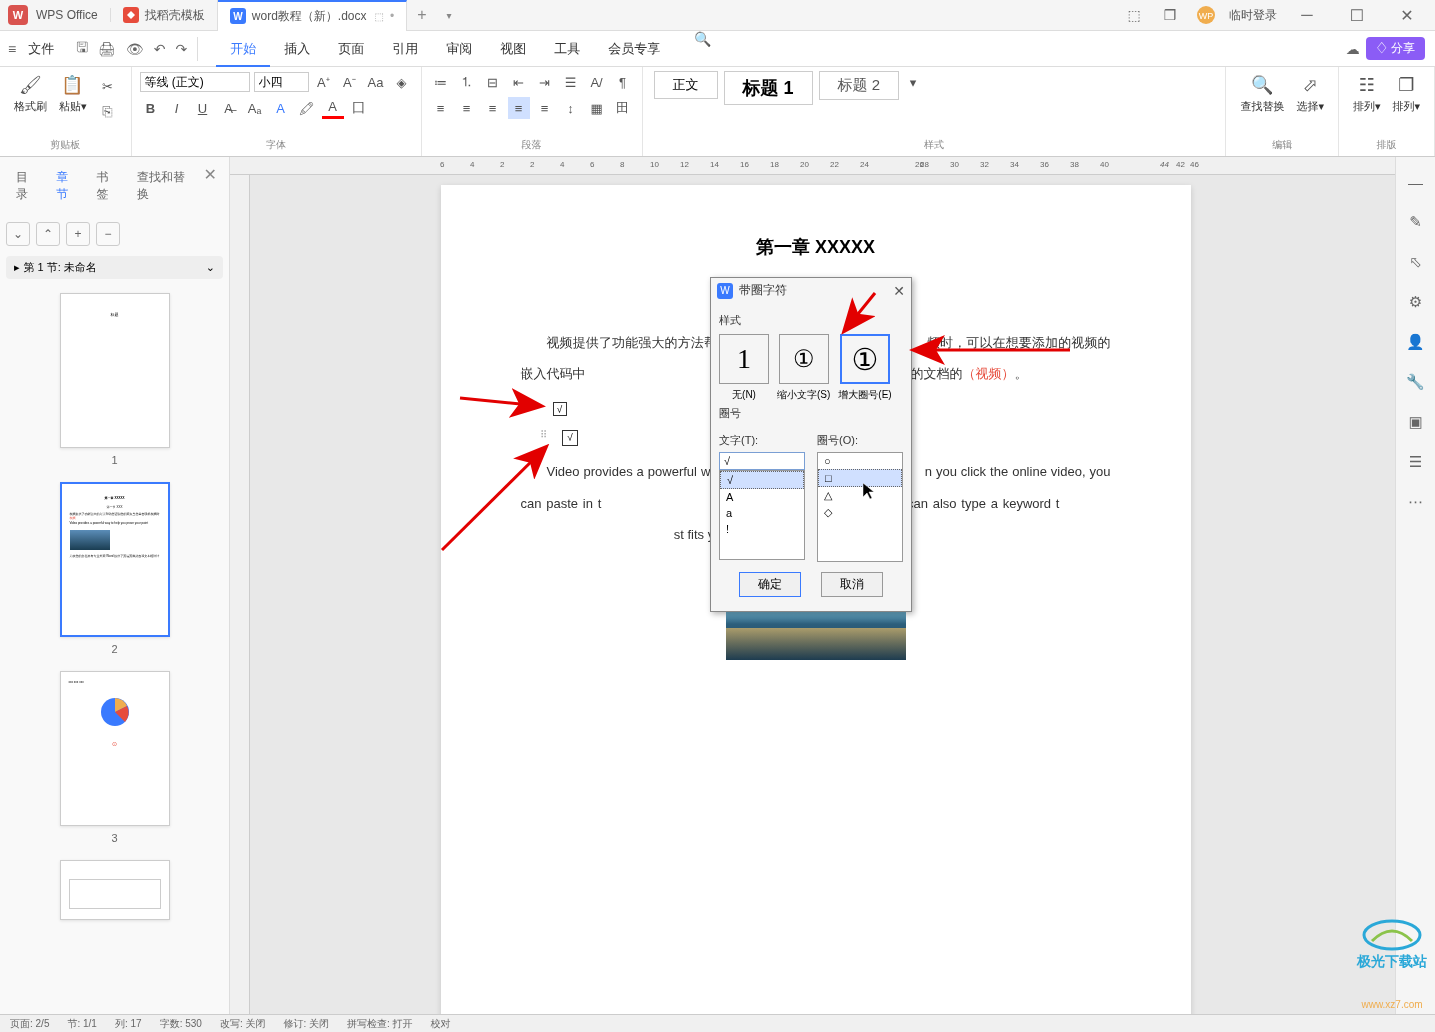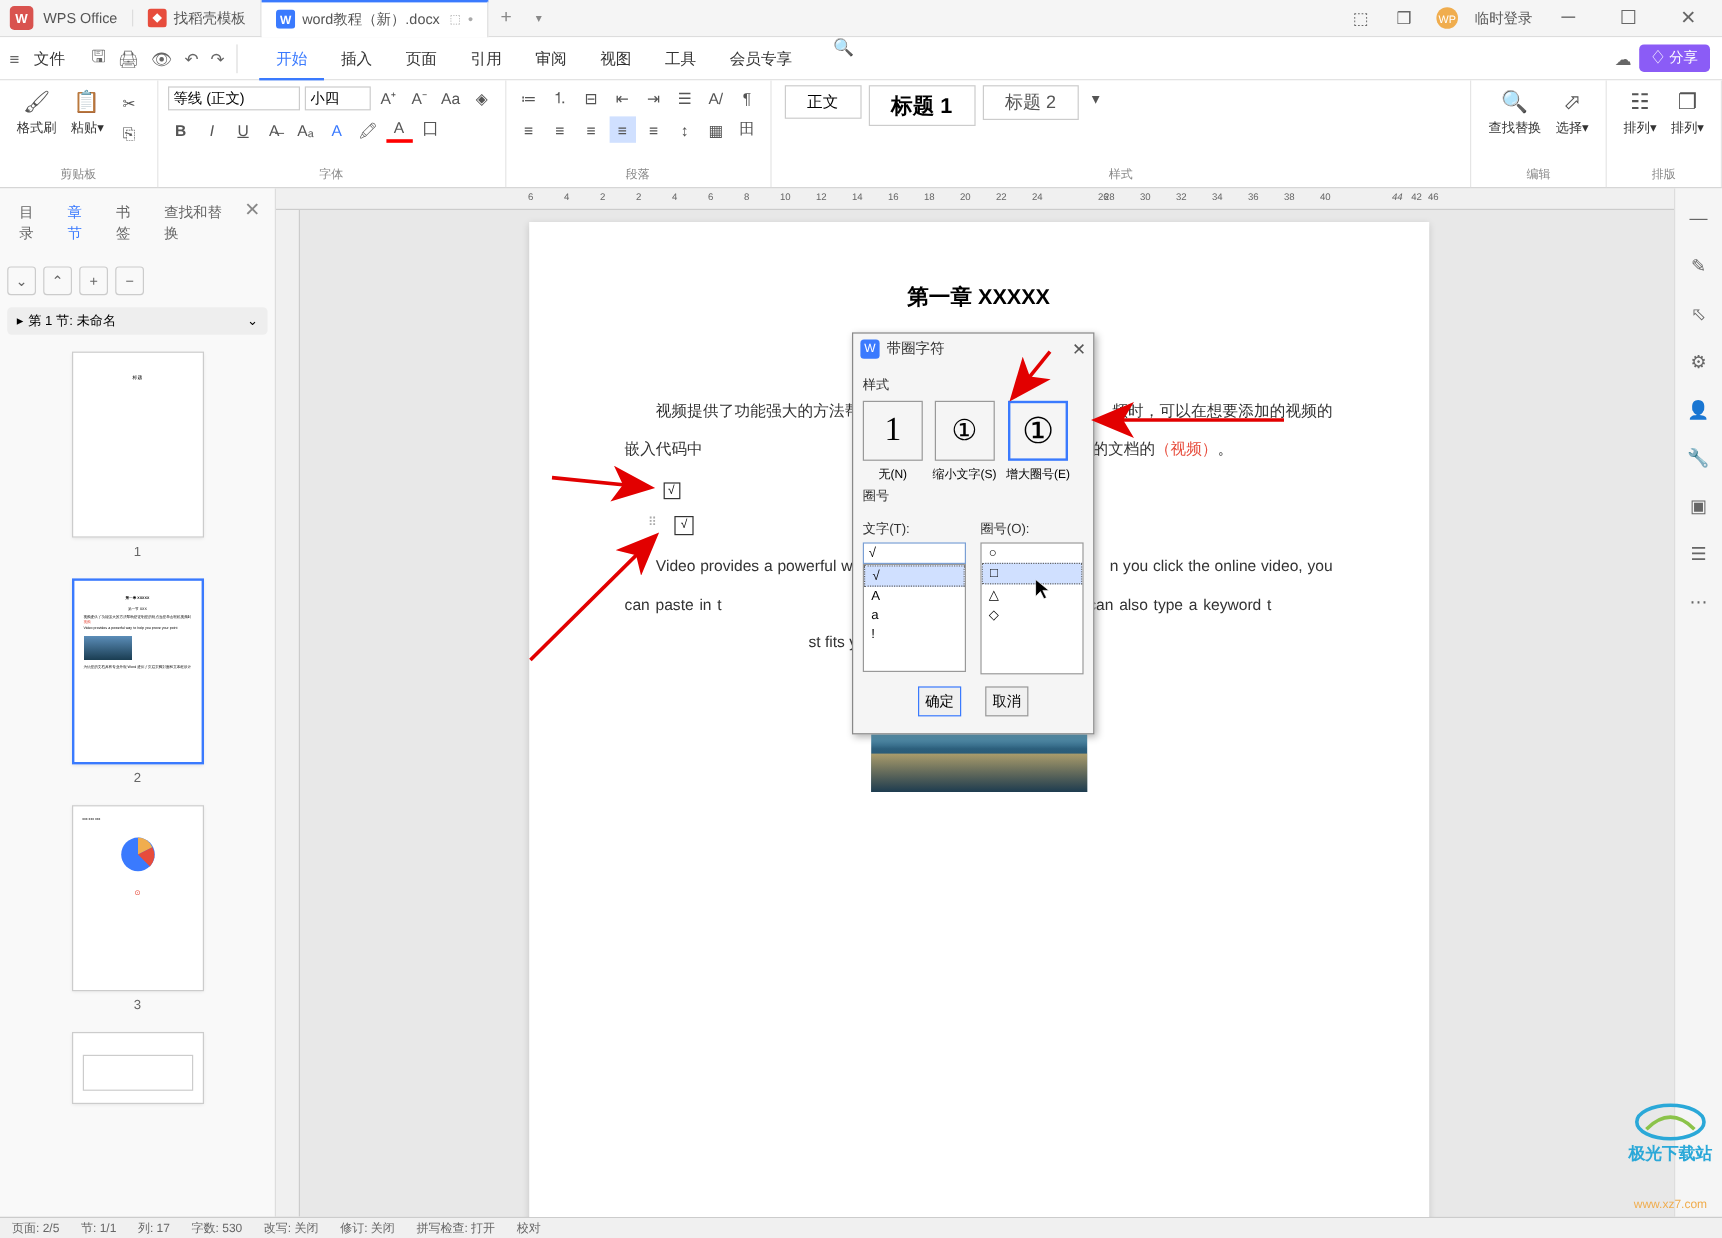--- a/index.html
+++ b/index.html
@@ -87,21 +87,21 @@
 .style-opt-box { width: 50px; height: 50px; border: 1px solid #999; display: flex; align-items: center; justify-content: center; font-size: 24px; font-family: serif; }
 .style-opt.active .style-opt-box { border: 2px solid #3a7afe; }
 .style-opt-label { font-size: 10px; margin-top: 4px; }
 .dlg-field-row { display: flex; gap: 12px; margin-top: 8px; }
 .dlg-field { flex: 1; }
 .dlg-input { width: 100%; border: 1px solid #7a9fd4; padding: 2px 4px; font-size: 11px; }
 .dlg-list { width: 100%; border: 1px solid #999; height: 90px; overflow-y: auto; background: #fff; font-size: 11px; }
 .dlg-list-item { padding: 2px 6px; cursor: pointer; }
 .dlg-list-item.sel { background: #d0e0ff; border: 1px dotted #666; }
 .dlg-buttons { display: flex; justify-content: center; gap: 20px; padding: 10px 0 4px; }
-.dlg-btn { padding: 3px 5px; font-size: 12px; border: 1px solid #999; cursor: pointer; background: #f0f0f0; }
+.dlg-btn { padding: 3px 18px; font-size: 12px; border: 1px solid #999; cursor: pointer; background: #f0f0f0; }
 .dlg-btn.primary { border: 1px solid #3a7afe; }
 
 
 .right-icons { position: absolute; right: 0; top: 157px; width: 40px; bottom: 18px; background: #f5f5f5; border-left: 1px solid #ddd; display: flex; flex-direction: column; align-items: center; gap: 18px; padding-top: 14px; }
 .ri { width: 22px; height: 22px; display: flex; align-items: center; justify-content: center; color: #666; cursor: pointer; font-size: 15px; }
 
 
 .statusbar { position: absolute; bottom: 0; left: 0; right: 0; height: 18px; background: #f0f0f0; border-top: 1px solid #ccc; display: flex; align-items: center; font-size: 10px; color: #666; padding: 0 10px; gap: 18px; }
 
 

